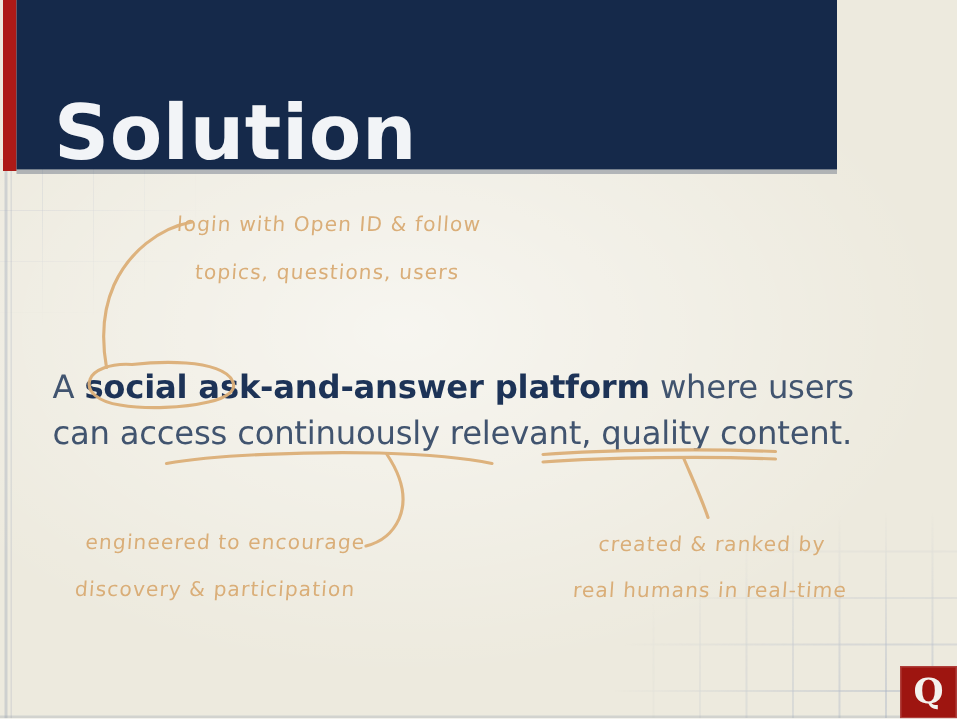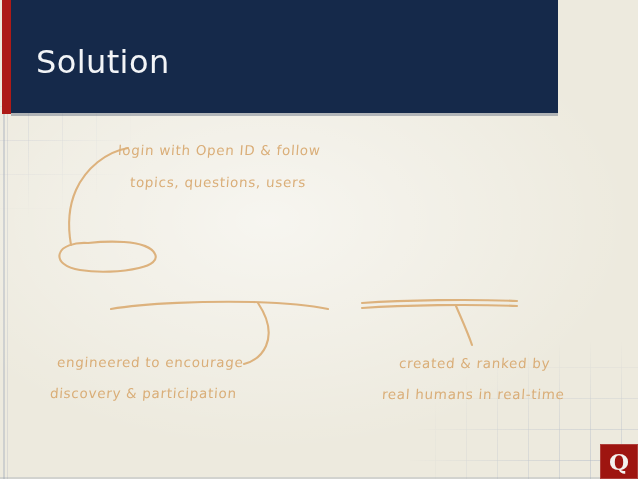--- a/index.html
+++ b/index.html
@@ -92,23 +92,23 @@
     background: #15294a;
   }
   .header-bar-shadow {
     position: absolute;
     left: 11px; top: 113px;
     width: 547px; height: 3px;
     background: rgba(60,75,100,0.35);
   }
   .slide-title {
     position: absolute;
-    left: 36px; top: 46px;
-    font-size: 32px;
-    font-weight: 400;
+    left: 36px; top: 64px;
+    font-size: 51px;
+    font-weight: 700;
     letter-spacing: 0.4px;
     color: #f2f4f7;
     font-family: "DejaVu Sans", sans-serif;
     line-height: 1;
     white-space: nowrap;
   }
 
   
   .statement {
     position: absolute;
@@ -183,20 +183,21 @@
 
   <div class="rail-red"></div>
   <div class="rail-thin"></div>
   <div class="rail-thin2"></div>
   <div class="edge-bottom"></div>
 
   <div class="header-bar"></div>
   <div class="header-bar-shadow"></div>
   <div class="slide-title">Solution</div>
 
+  <div class="statement"><span>A </span><span class="hl">social ask-and-answer platform</span><span> where users can access continuously relevant, quality content.</span></div>
 
   <div class="hand hand-top">login with Open ID &amp; follow</div>
   <div class="hand hand-top-2">topics, questions, users</div>
 
   <div class="hand hand-bl">engineered to encourage</div>
   <div class="hand hand-bl-2">discovery &amp; participation</div>
 
   <div class="hand hand-br">created &amp; ranked by</div>
   <div class="hand hand-br-2">real humans in real-time</div>
 

